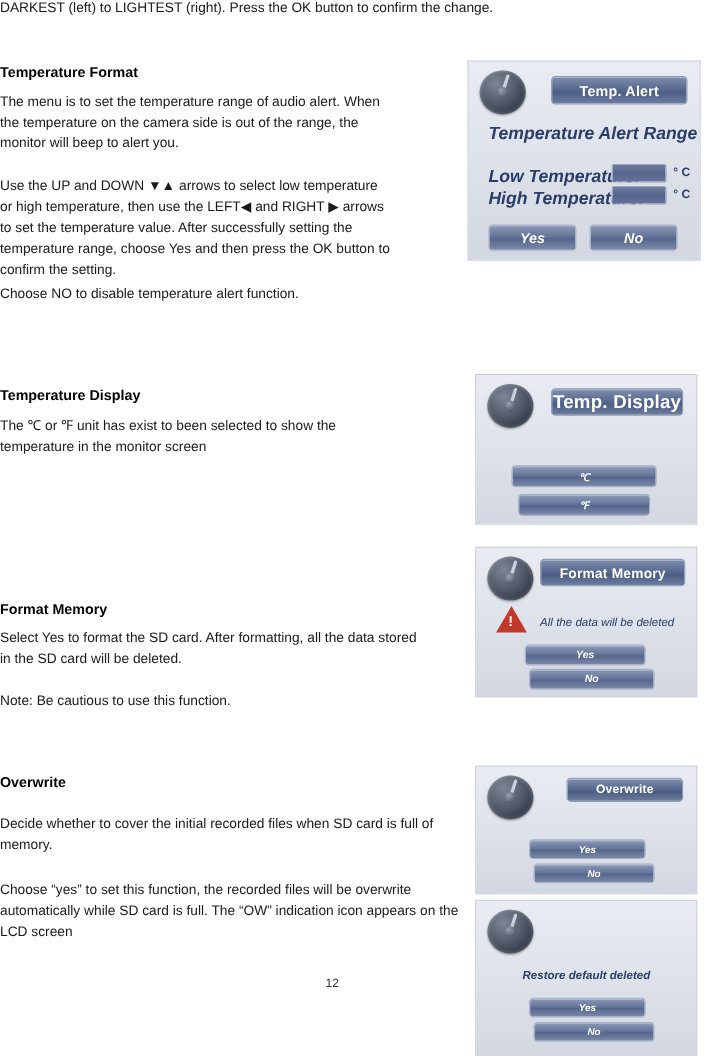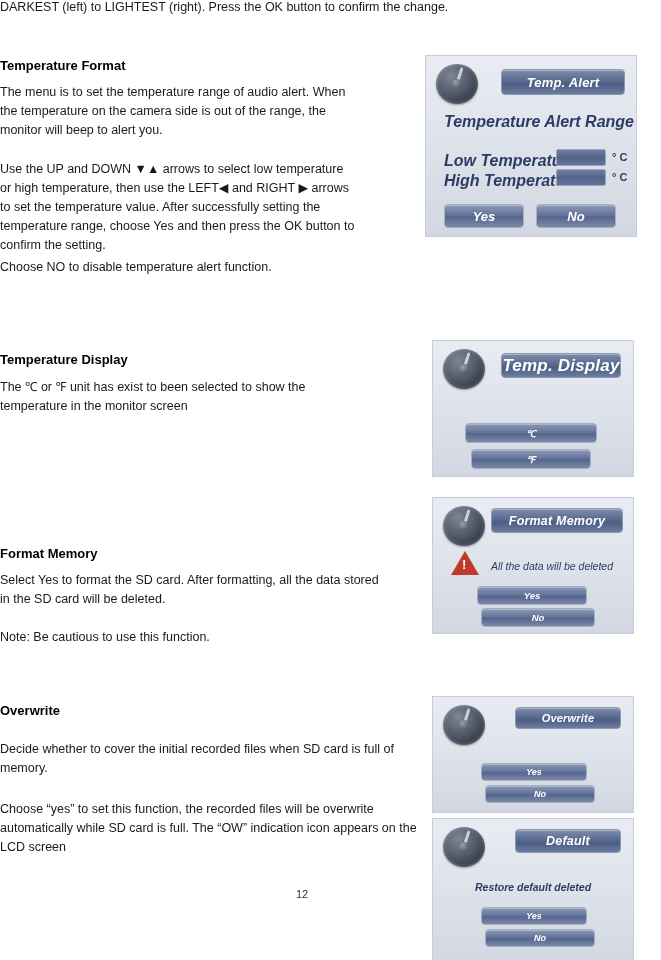--- a/index.html
+++ b/index.html
@@ -89,21 +89,20 @@
     margin: -5px 0 0 -5px;
     border-radius: 50%;
     background: radial-gradient(circle at 35% 30%, #9aa2b2, #3a404d);
   }
   .title-btn {
     position: absolute;
     border-radius: 4px;
     background: linear-gradient(180deg, #7f8dac 0%, #5d6e93 40%, #4d5e85 60%, #6d7d9e 100%);
     border: 1px solid #8c99b4;
     color: #ffffff;
-    font-style: italic;
     font-weight: bold;
     text-align: center;
     display: flex;
     align-items: center;
     justify-content: center;
     box-shadow: inset 0 1px 0 rgba(255,255,255,0.35);
     letter-spacing: 0.2px;
   }
   .sub-label {
     position: absolute;
@@ -226,21 +225,20 @@
 
   <div class="panel" style="left:432px; top:696px; width:200px; height:115px;">
     <div class="knob"></div>
     <div class="title-btn" style="left:82px; top:10px; width:104px; height:20px; font-size:11px;">Overwrite</div>
     <div class="opt-btn" style="left:48px; top:66px; width:104px; height:16px; font-size:9px;">Yes</div>
     <div class="opt-btn" style="left:52px; top:88px; width:108px; height:16px; font-size:9px;">No</div>
   </div>
 
   <div class="panel" style="left:432px; top:818px; width:200px; height:142px;">
     <div class="knob"></div>
-    <div class="title-btn" style="left:82px; top:10px; width:104px; height:22px; font-size:12.5px;">Default</div>
     <div class="sub-label" style="left:42px; top:62px; font-size:10.5px;">Restore default deleted</div>
     <div class="opt-btn" style="left:48px; top:88px; width:104px; height:16px; font-size:9px;">Yes</div>
     <div class="opt-btn" style="left:52px; top:110px; width:108px; height:16px; font-size:9px;">No</div>
   </div>
 
   <div class="pagenum">12</div>
 
 </div>
 
 </body></html>

